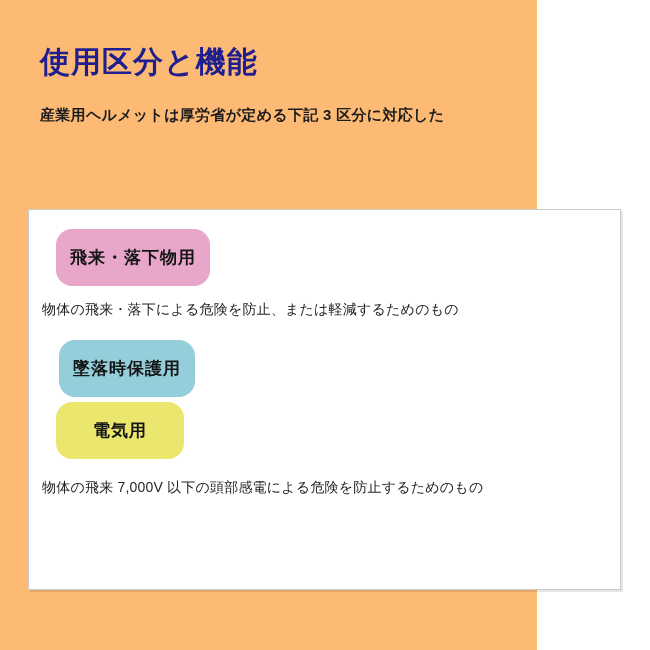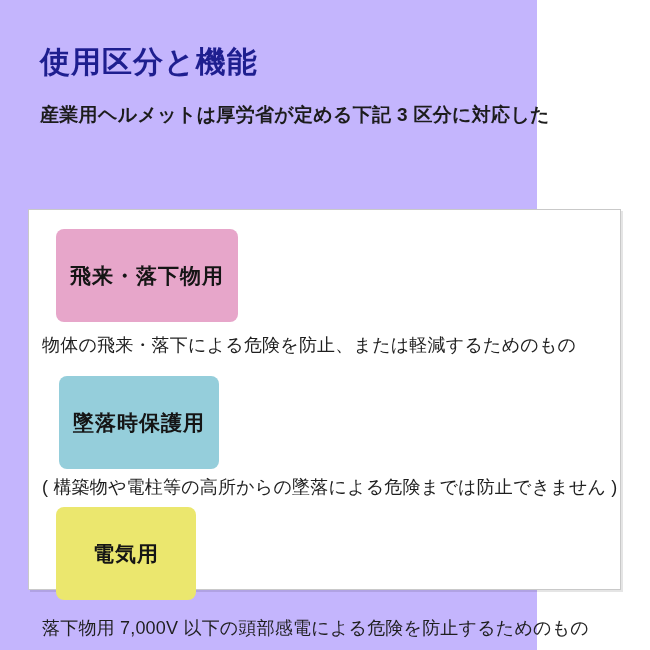--- a/index.html
+++ b/index.html
@@ -9,74 +9,74 @@
     width: 650px;
     height: 650px;
     background: #ffffff;
     font-family: "Liberation Sans", "DejaVu Sans", sans-serif;
     overflow: hidden;
   }
   .page {
     position: relative;
     width: 537px;
     height: 650px;
-    background: #c4b5fd;
+    background: #fdba74;
   }
   .header {
     position: absolute;
     left: 40px;
     top: 44px;
     width: 580px;
   }
   .page-title {
     margin: 0;
     font-size: 30px;
     line-height: 36px;
     font-weight: 700;
     letter-spacing: 1px;
     color: #1e1e8f;
   }
   .intro {
     margin-top: 17px;
-    font-size: 19px;
+    font-size: 15px;
     line-height: 35px;
     font-weight: 700;
     letter-spacing: 0.3px;
     color: #1c1c1c;
   }
   .panel {
     position: absolute;
     left: 28px;
     top: 209px;
     width: 593px;
     height: 381px;
     background: #ffffff;
     border: 1px solid #c9c9c9;
     box-shadow: 2px 2px 0 rgba(0,0,0,0.10);
     padding: 19px 16px 0 13px;
   }
   .badge {
     display: inline-block;
     margin-left: 14px;
-    padding: 35px 14px;
-    border-radius: 8px;
-    font-size: 21px;
+    padding: 17px 14px;
+    border-radius: 16px;
+    font-size: 17px;
     line-height: 23px;
     font-weight: 700;
     letter-spacing: 1px;
     color: #151515;
     white-space: nowrap;
   }
   .badge.wide-pad {
     padding-left: 37px;
     padding-right: 37px;
   }
   .desc {
     margin: 0;
-    font-size: 18px;
+    font-size: 14px;
     line-height: 30px;
     letter-spacing: 0.2px;
     color: #1f1f1f;
     white-space: nowrap;
   }
   .section-1 .desc { margin-top: 8px; }
   .section-2 { margin-top: 16px; }
   .section-2 .desc-0 { margin-top: 8px; }
   .section-2 .desc-1 { margin-top: 3px; }
   .section-3 { margin-top: 5px; }
@@ -96,23 +96,22 @@
 
   <div class="panel">
 
     <section class="section-1">
       <span class="badge" style="background-color: rgb(231, 166, 202);">飛来・落下物用</span>
       <p class="desc">物体の飛来・落下による危険を防止、または軽減するためのもの</p>
     </section>
 
     <section class="section-2">
       <span class="badge" style="background-color: rgb(149, 206, 219); margin-left: 17px;">墜落時保護用</span>
-      <p class="desc desc-1">( 構築物や電柱等の高所からの墜落による危険までは防止できません )</p>
     </section>
 
     <section class="section-3">
       <span class="badge wide-pad" style="background-color: rgb(235, 231, 110); text-align: right;">電気用</span>
-      <p class="desc">落下物用 7,000V 以下の頭部感電による危険を防止するためのもの</p>
+      <p class="desc">物体の飛来 7,000V 以下の頭部感電による危険を防止するためのもの</p>
     </section>
 
   </div>
 
 </div>
 
 </body></html>

